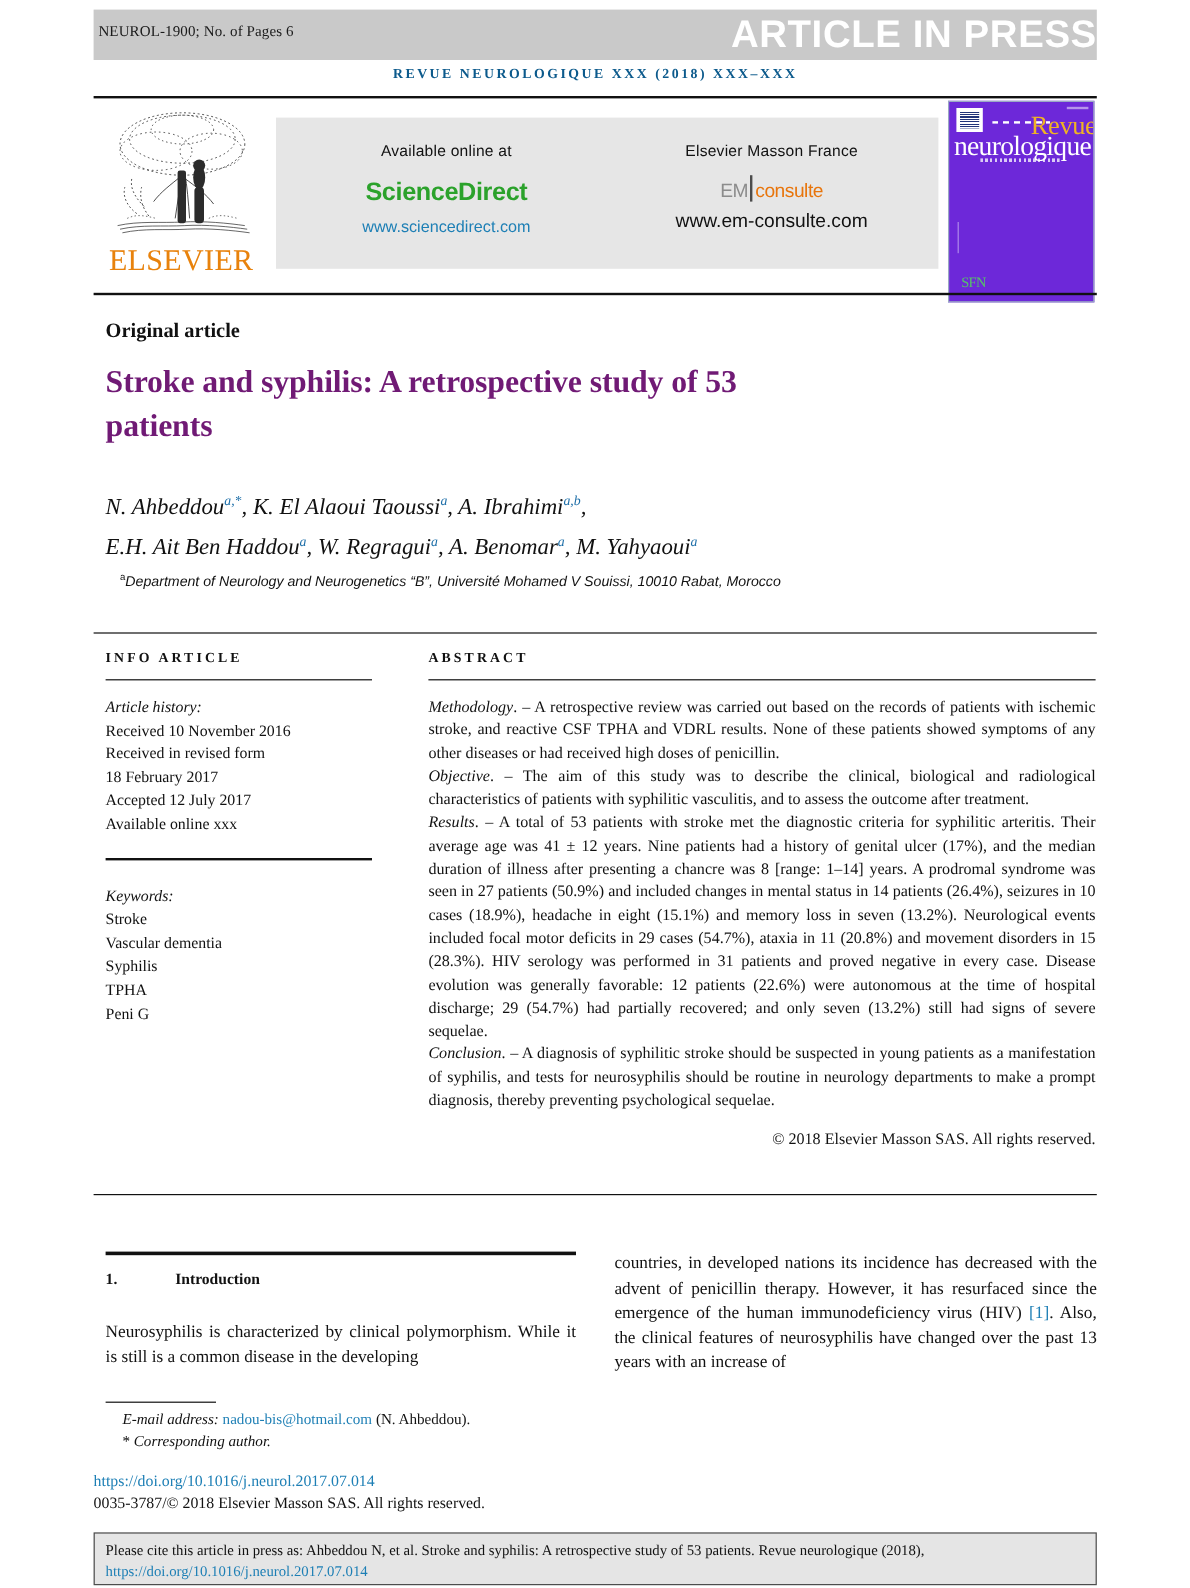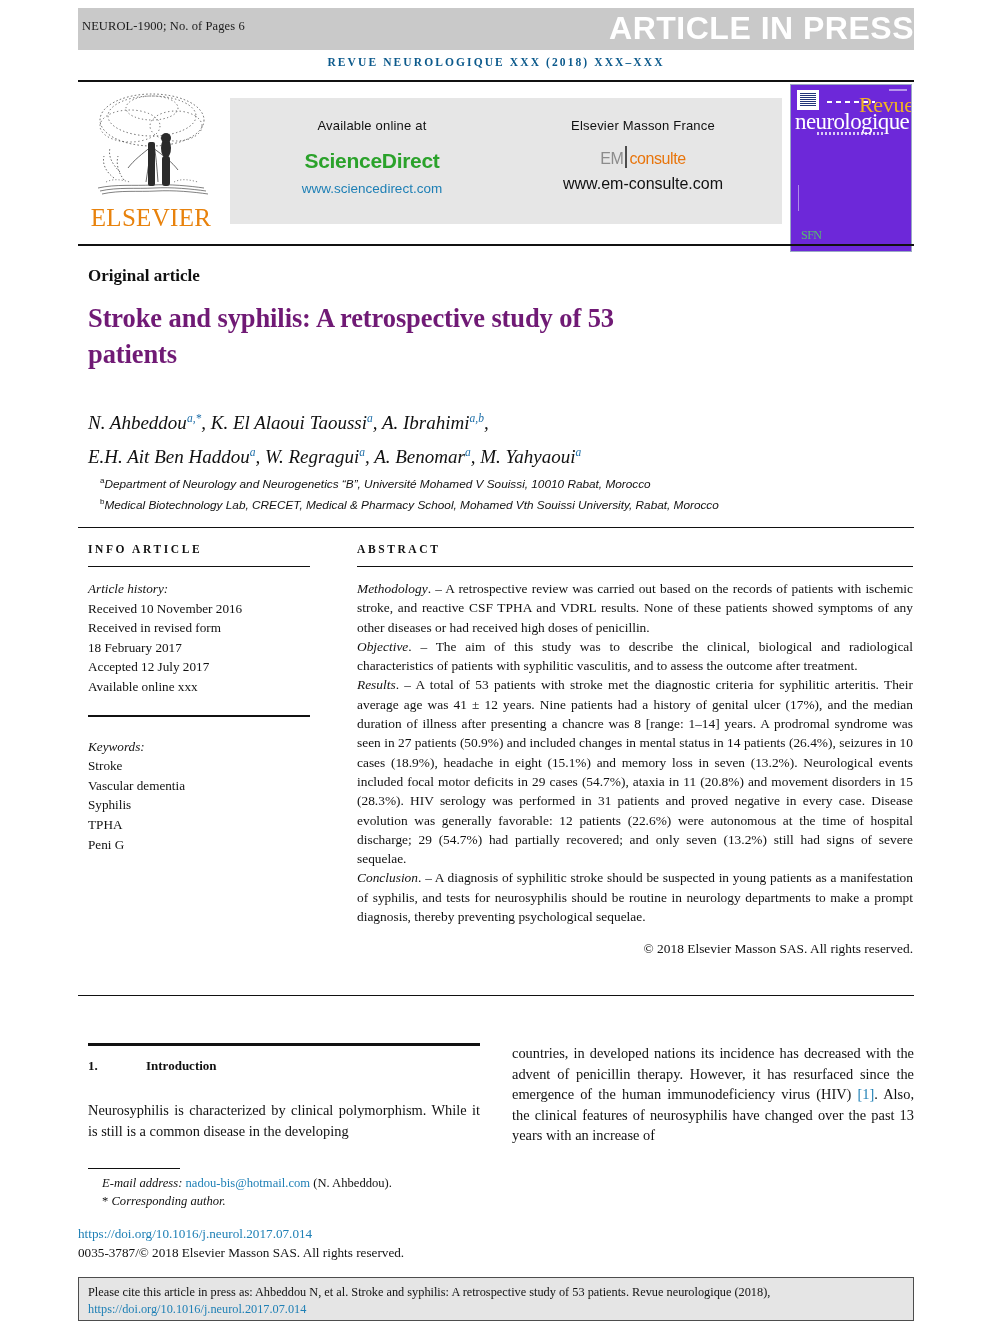--- a/index.html
+++ b/index.html
@@ -451,21 +451,20 @@
 <div class="orig-article">Original article</div>
 <h1 class="paper-title">Stroke and syphilis: A retrospective study of 53 patients</h1>
 
 <div class="authors">
   <span><span>N. Ahbeddou</span><sup>a,*</sup><span>, K. El Alaoui Taoussi</span><sup>a</sup><span>, A. Ibrahimi</span><sup>a,b</sup><span>,</span></span><br>
   <span><span>E.H. Ait Ben Haddou</span><sup>a</sup><span>, W. Regragui</span><sup>a</sup><span>, A. Benomar</span><sup>a</sup><span>, M. Yahyaoui</span><sup>a</sup></span>
 </div>
 
 <div class="affils">
   <div><sup>a</sup><span>Department of Neurology and Neurogenetics “B”, Université Mohamed V Souissi, 10010 Rabat, Morocco</span></div>
-  <div><sup>b</sup><span>Medical Biotechnology Lab, CRECET, Medical &amp; Pharmacy School, Mohamed Vth Souissi University, Rabat, Morocco</span></div>
 </div>
 
 <div class="rule-dark" style="top:527px;height:1px;background:#111;"></div>
 
 <div class="info-col">
   <div class="sec-head">INFO ARTICLE</div>
   <div class="thin-rule"></div>
   <div class="info-block">
     <div class="lead">Article history:</div>
     <div>Received 10 November 2016</div>

